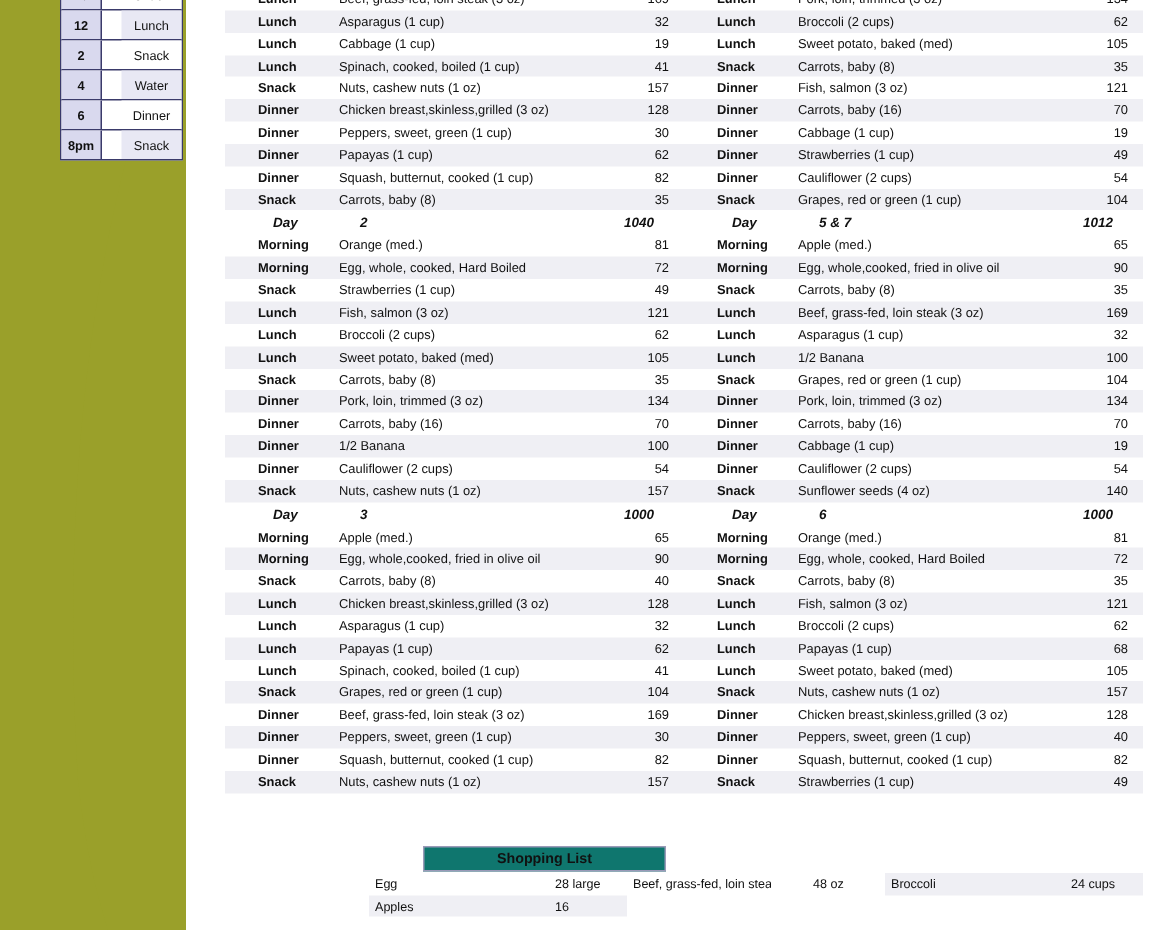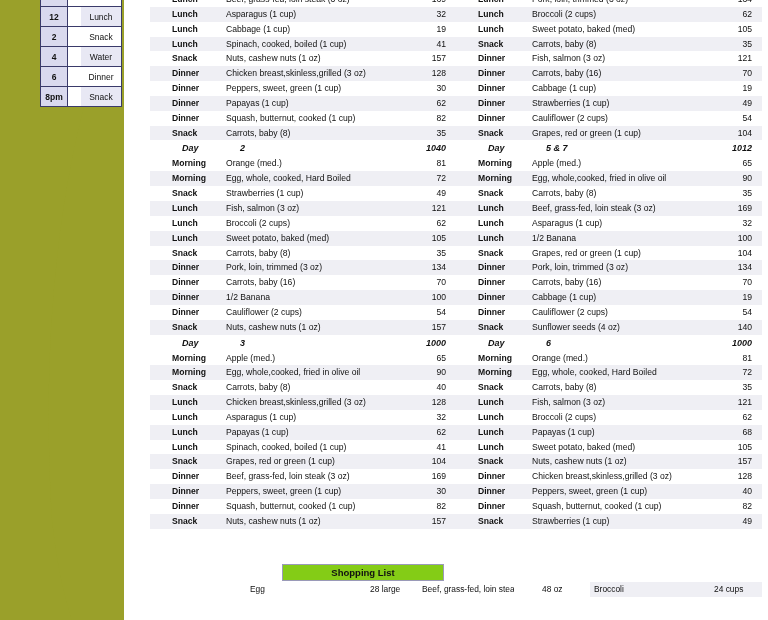--- a/index.html
+++ b/index.html
@@ -71,29 +71,29 @@
   .row .cal{
     width:40px;text-align:right;padding-right:10px;font-size:8.6px;
   }
   .dayrow{
     display:flex;align-items:center;height:16px;line-height:16px;font-weight:bold;font-style:italic;
   }
   .dayrow .dlabel{
     width:54px;padding-left:32px;font-weight:bold;font-size:9px;
   }
   .dayrow .dnum{flex:1;font-weight:bold;font-size:9px;padding-left:4px;}
-  .dayrow .dcal{width:40px;text-align:right;padding-right:10px;font-weight:bold;font-size:9px;}
+  .dayrow .dcal{width:40px;text-align:center;padding-right:10px;font-weight:bold;font-size:9px;}
 
   
   .shop{
     position:absolute;left:246px;top:564px;width:516px;z-index:6;
     font-size:8.4px;color:#111;
   }
   .shop-title{
-    background:#84cc16;border:1px solid #9a9ab8;
+    background:#0f766e;border:1px solid #9a9ab8;
     text-align:center;font-weight:bold;font-size:9.5px;
     height:15px;line-height:15px;width:160px;margin-left:36px;
   }
   .shop-grid{display:flex;margin-top:1px;}
   .shop-block{width:172px;}
   .shop-row{display:flex;height:14.5px;line-height:14.5px;}
   .shop-row.shade{background:#efeff4;}
   .shop-row .sname{flex:1;padding-left:4px;font-size:8.4px;white-space:nowrap;overflow:hidden;}
   .shop-row .sqty{width:48px;font-size:8.4px;white-space:nowrap;margin-left:28px;}
 </style>
@@ -505,20 +505,24 @@
 </div>
 
 <div class="shop">
   <div class="shop-title">Shopping List</div>
   <div class="shop-grid" id="shopgrid">
       <div class="shop-block">
         <div class="shop-row">
           <div class="sname">Egg</div>
           <div class="sqty">28 large</div>
         </div>
+        <div class="shop-row shade">
+          <div class="sname">Apples</div>
+          <div class="sqty">16</div>
+        </div>
         <div class="shop-row">
           <div class="sname"></div>
           <div class="sqty"></div>
         </div>
       </div>
       <div class="shop-block">
         <div class="shop-row">
           <div class="sname">Beef, grass-fed, loin steak</div>
           <div class="sqty">48 oz</div>
         </div>

